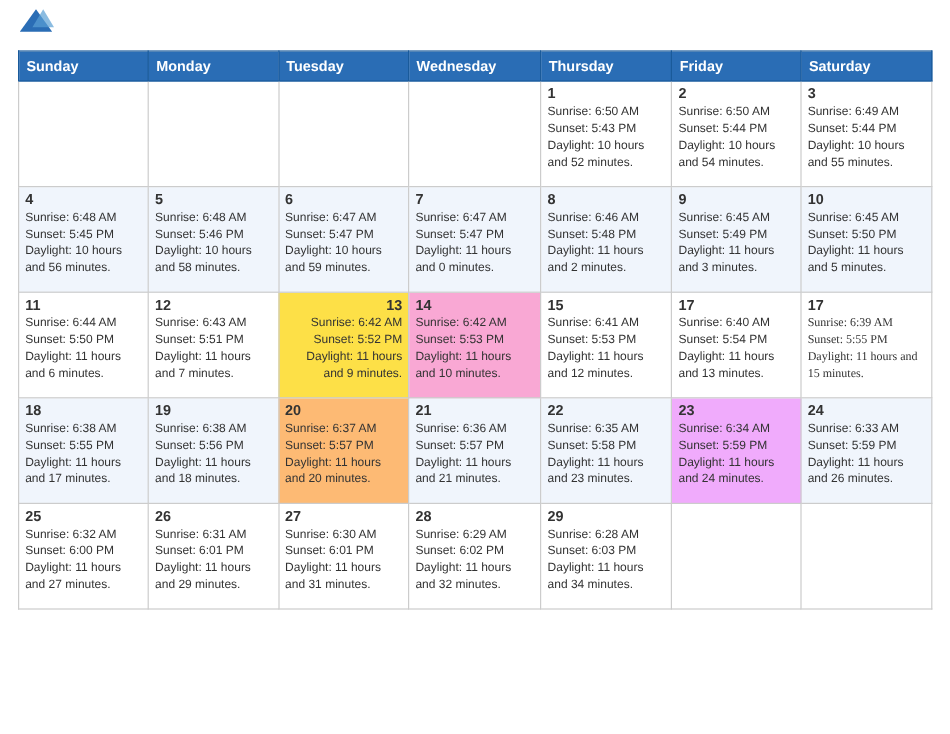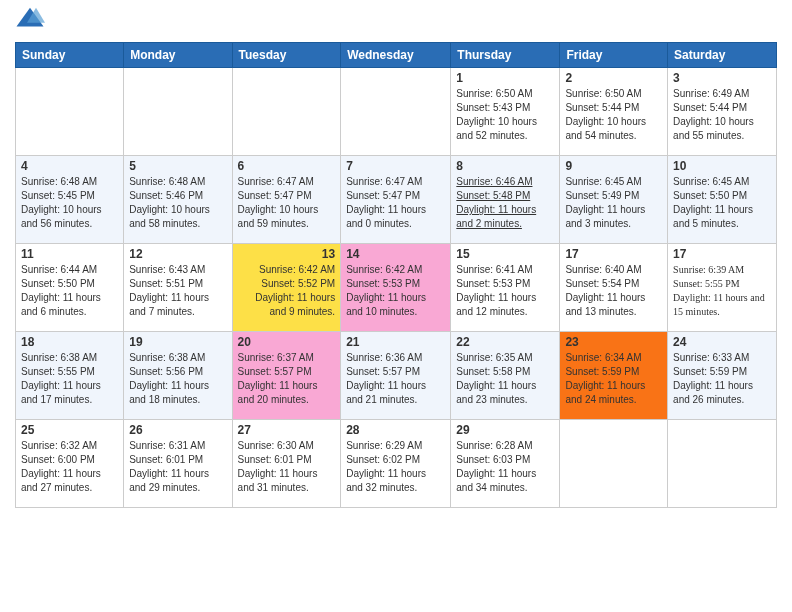--- a/index.html
+++ b/index.html
@@ -178,21 +178,21 @@
 Daylight: 10 hours and 59 minutes.</div>
           </td>
           <td style="background: rgb(240, 245, 252);">
             <span class="day-num">7</span>
             <div class="cell-content" style="white-space: pre-line;">Sunrise: 6:47 AM
 Sunset: 5:47 PM
 Daylight: 11 hours and 0 minutes.</div>
           </td>
           <td style="background: rgb(240, 245, 252);">
             <span class="day-num">8</span>
-            <div class="cell-content" style="white-space: pre-line; text-decoration: underline;">Sunrise: 6:46 AM
+            <div class="cell-content" style="white-space: pre-line;">Sunrise: 6:46 AM
 Sunset: 5:48 PM
 Daylight: 11 hours and 2 minutes.</div>
           </td>
           <td style="background: rgb(240, 245, 252);">
             <span class="day-num">9</span>
             <div class="cell-content" style="white-space: pre-line;">Sunrise: 6:45 AM
 Sunset: 5:49 PM
 Daylight: 11 hours and 3 minutes.</div>
           </td>
           <td style="background: rgb(240, 245, 252);">
@@ -252,39 +252,39 @@
             <div class="cell-content" style="white-space: pre-line;">Sunrise: 6:38 AM
 Sunset: 5:55 PM
 Daylight: 11 hours and 17 minutes.</div>
           </td>
           <td style="background: rgb(240, 245, 252);">
             <span class="day-num">19</span>
             <div class="cell-content" style="white-space: pre-line;">Sunrise: 6:38 AM
 Sunset: 5:56 PM
 Daylight: 11 hours and 18 minutes.</div>
           </td>
-          <td style="background: #f9a8d4;">
+          <td style="background: #fdba74;">
             <span class="day-num">20</span>
             <div class="cell-content" style="white-space: pre-line;">Sunrise: 6:37 AM
 Sunset: 5:57 PM
 Daylight: 11 hours and 20 minutes.</div>
           </td>
           <td style="background: rgb(240, 245, 252);">
             <span class="day-num">21</span>
             <div class="cell-content" style="white-space: pre-line;">Sunrise: 6:36 AM
 Sunset: 5:57 PM
 Daylight: 11 hours and 21 minutes.</div>
           </td>
           <td style="background: rgb(240, 245, 252); margin-top: 45px;">
             <span class="day-num">22</span>
             <div class="cell-content" style="white-space: pre-line;">Sunrise: 6:35 AM
 Sunset: 5:58 PM
 Daylight: 11 hours and 23 minutes.</div>
           </td>
-          <td style="background: #f97316;">
+          <td style="background: #f0abfc;">
             <span class="day-num">23</span>
             <div class="cell-content" style="white-space: pre-line;">Sunrise: 6:34 AM
 Sunset: 5:59 PM
 Daylight: 11 hours and 24 minutes.</div>
           </td>
           <td style="background: rgb(240, 245, 252);">
             <span class="day-num">24</span>
             <div class="cell-content" style="white-space: pre-line;">Sunrise: 6:33 AM
 Sunset: 5:59 PM
 Daylight: 11 hours and 26 minutes.</div>

